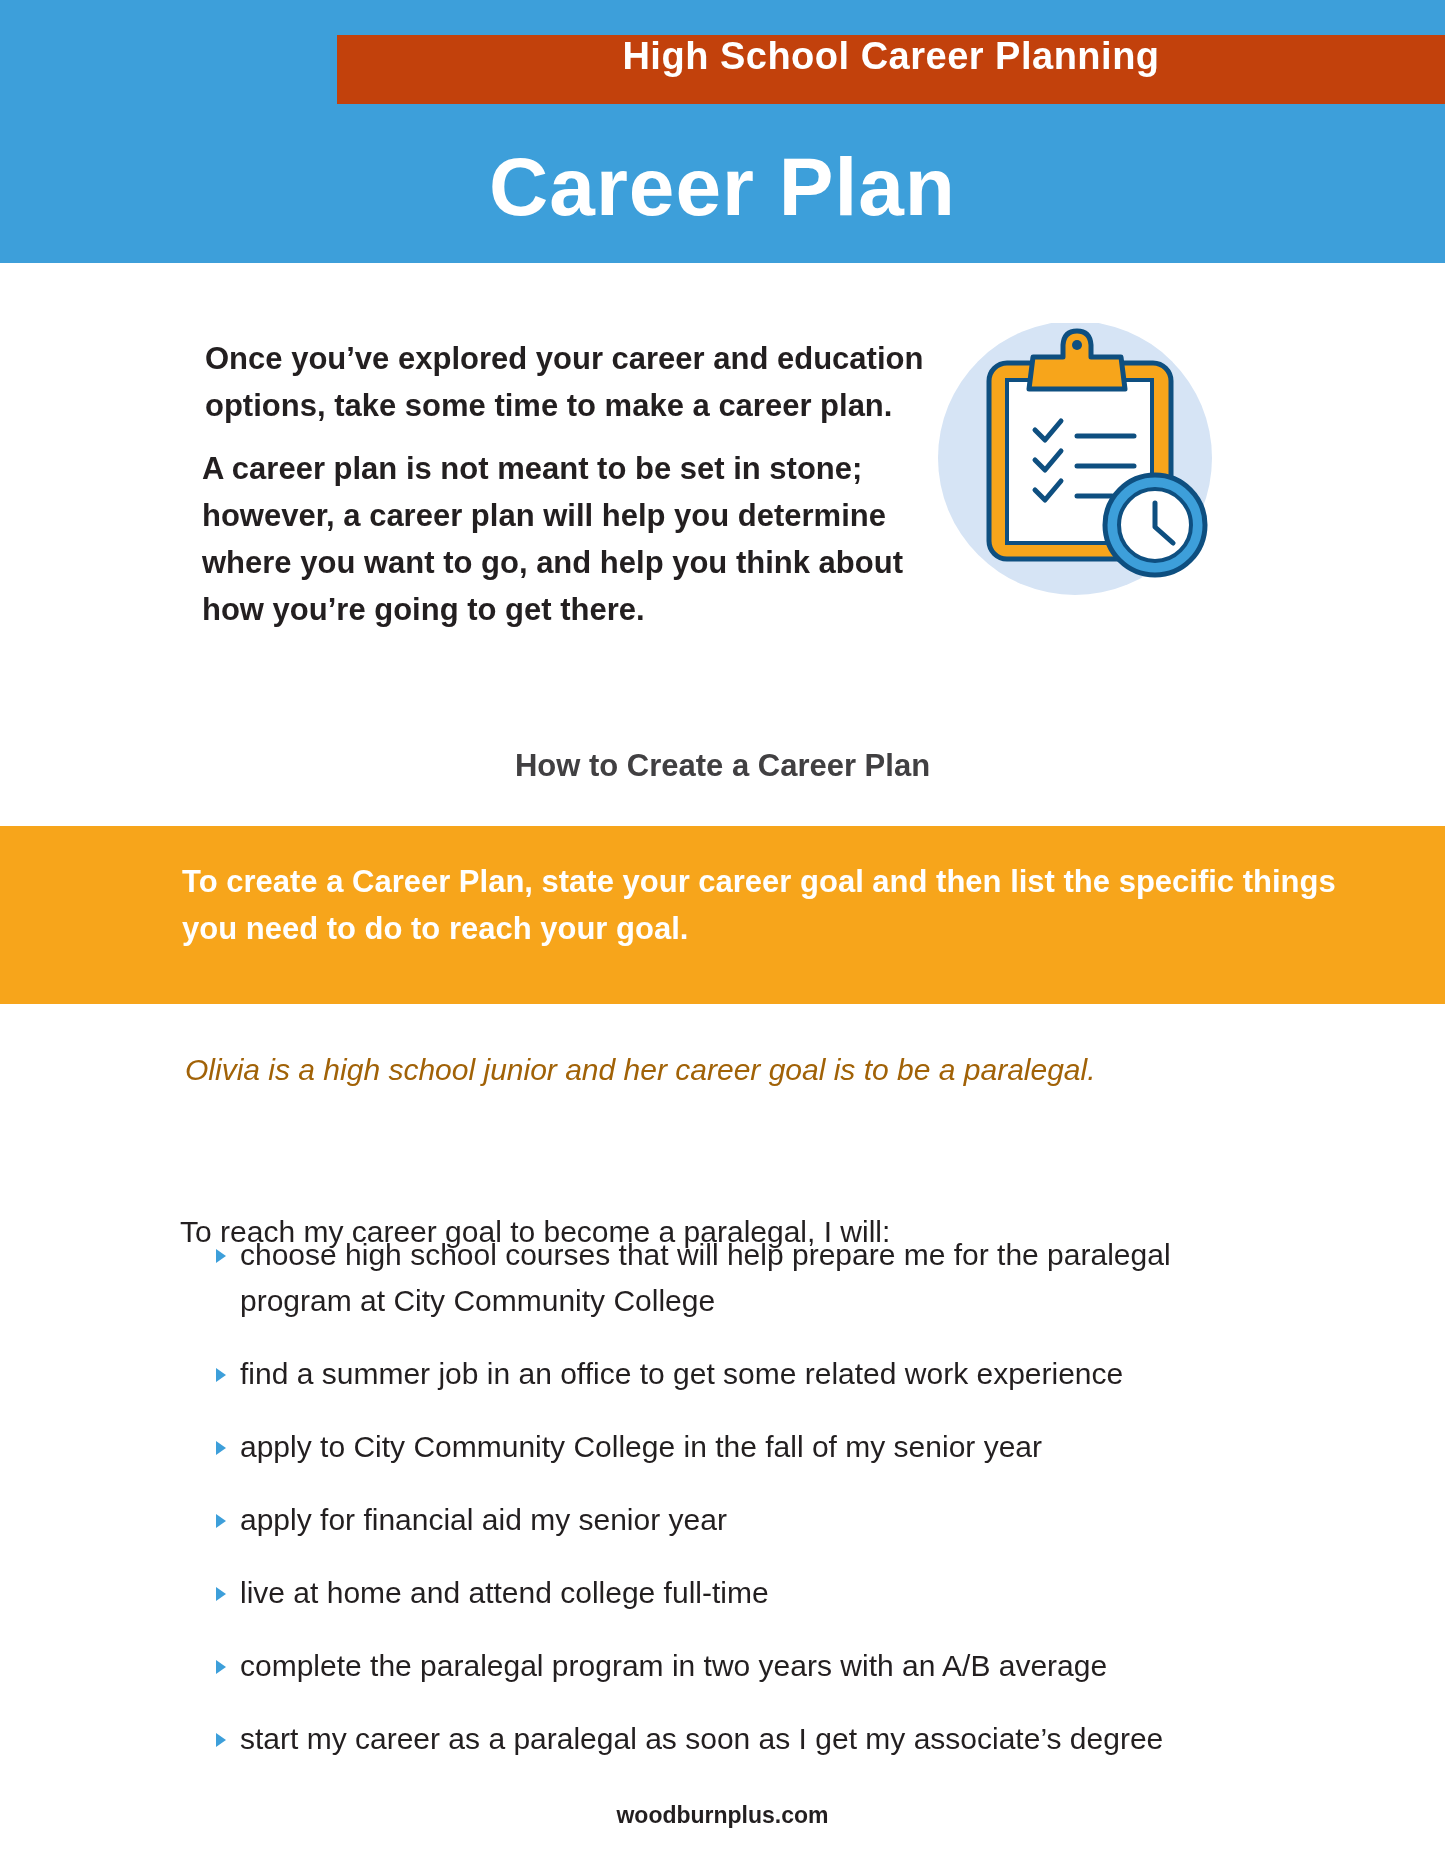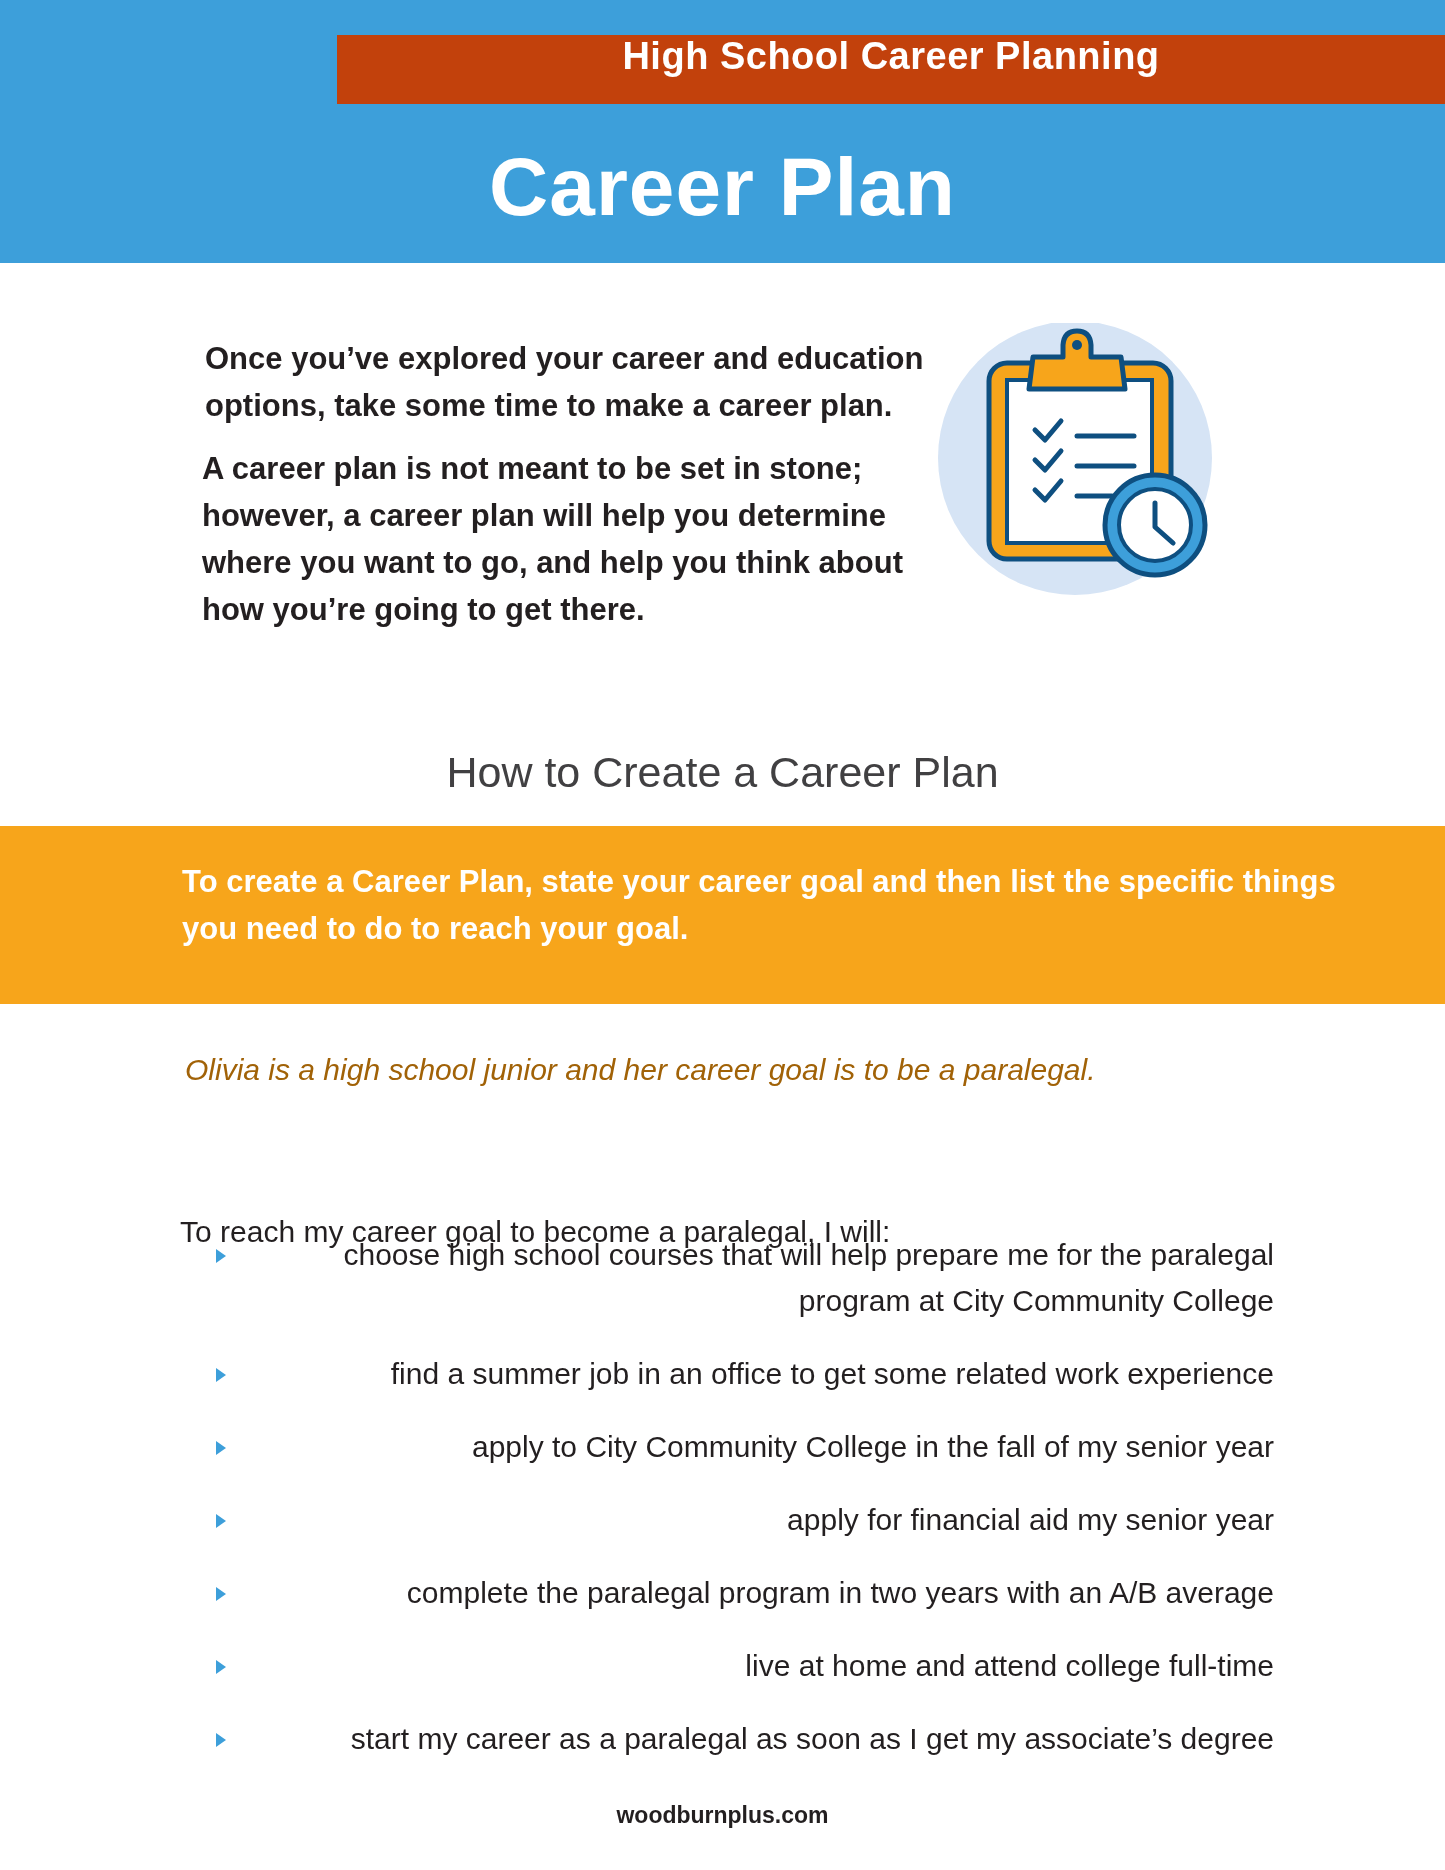--- a/index.html
+++ b/index.html
@@ -13,30 +13,30 @@
   .page-title { position: absolute; left: 0; top: 140px; width: 1445px; text-align: center; color: #ffffff;
     font-weight: bold; font-size: 82px; letter-spacing: 1px; }
 
   .intro { position: absolute; left: 205px; top: 335px; width: 760px; font-weight: bold; font-size: 31px; line-height: 47px; color: #231f20; }
   .intro p { margin-bottom: 16px; }
   .intro p.p2 { margin-left: -3px; }
 
   .icon-wrap { position: absolute; left: 937px; top: 323px; width: 275px; height: 272px; }
 
   .section-heading { position: absolute; left: 0; top: 748px; width: 1445px; text-align: center;
-    font-weight: normal; font-size: 43px; color: #414042; }
+    font-weight: bold; font-size: 31px; color: #414042; }
 
   .orange-band { position: absolute; left: 0; top: 826px; width: 1445px; height: 178px; background: #f7a51b; }
   .orange-band p { position: absolute; left: 182px; top: 32px; width: 1160px; color: #ffffff; font-weight: bold; font-size: 31px; line-height: 47px; }
 
   .example-intro { position: absolute; left: 185px; top: 1048px; width: 1100px; font-style: italic; font-size: 30px; line-height: 44px; color: #a16207; }
   .plan-lead { position: absolute; left: 180px; top: 1171px; font-size: 30px; color: #231f20; margin-top: 44px; }
 
   .plan-list { position: absolute; left: 214px; top: 1232px; width: 1060px; list-style: none; }
-  .plan-list li { position: relative; padding-left: 26px; font-size: 30px; line-height: 46px; color: #231f20; margin-bottom: 27px; text-align: right; }
+  .plan-list li { position: relative; padding-left: 26px; font-size: 30px; line-height: 46px; color: #231f20; margin-bottom: 27px; }
   .plan-list li .bullet { position: absolute; left: 2px; top: 17px; width: 0; height: 0;
     border-top: 7px solid transparent; border-bottom: 7px solid transparent; border-left: 10px solid #3d9fda; }
 
   .footer { position: absolute; left: 0; top: 1802px; width: 1445px; text-align: center; font-weight: bold; font-size: 23px; color: #231f20; }
 </style>
 </head>
 <body>
 
 <div class="header">
   <div class="subtitle-band">
@@ -85,18 +85,18 @@
   <div>Olivia is a high school junior and her career goal is to be a paralegal.</div>
 </div>
 
 <div class="plan-lead">To reach my career goal to become a paralegal, I will:</div>
 
 <ul class="plan-list">
   <li><span class="bullet"></span><span>choose high school courses that will help prepare me for the paralegal program at City Community College</span></li>
   <li><span class="bullet"></span><span>find a summer job in an office to get some related work experience</span></li>
   <li><span class="bullet"></span><span>apply to City Community College in the fall of my senior year</span></li>
   <li><span class="bullet"></span><span>apply for financial aid my senior year</span></li>
+  <li><span class="bullet"></span><span>live at home and attend college full-time</span></li>
   <li><span class="bullet"></span><span>complete the paralegal program in two years with an A/B average</span></li>
-  <li><span class="bullet"></span><span>live at home and attend college full-time</span></li>
   <li><span class="bullet"></span><span>start my career as a paralegal as soon as I get my associate’s degree</span></li>
 </ul>
 
 <div class="footer">woodburnplus.com</div>
 
 </body></html>

